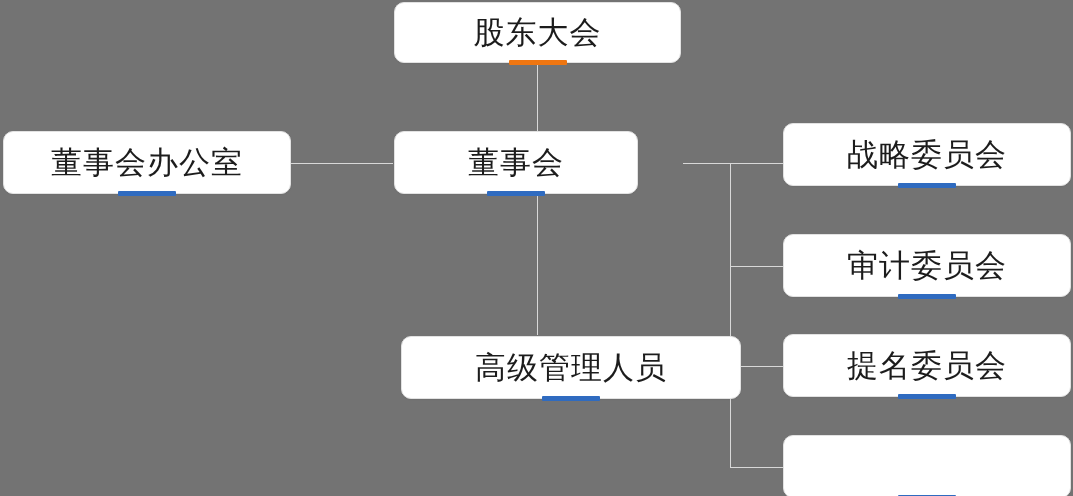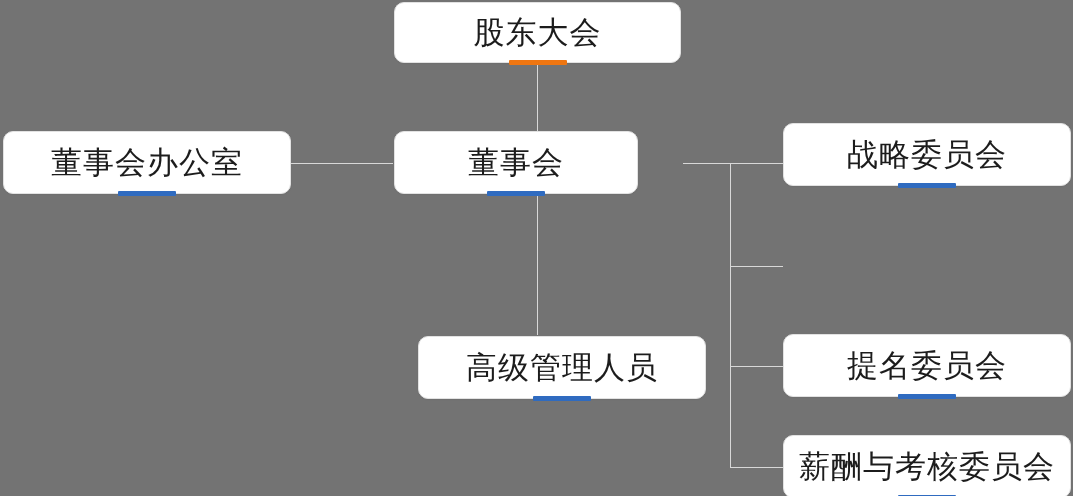--- a/index.html
+++ b/index.html
@@ -87,34 +87,37 @@
   <div class="node" style="left:3px; top:131px; width:288px; height:63px;">
     <span class="node-label">董事会办公室</span>
     <span class="accent" style="width:58px; background:#2f6bc0;"></span>
   </div>
 
   <div class="node" style="left:394px; top:131px; width:244px; height:63px;">
     <span class="node-label">董事会</span>
     <span class="accent" style="width:58px; background:#2f6bc0;"></span>
   </div>
 
-  <div class="node" style="left:418px; top:336px; width:288px; height:63px;text-align:center;">
+  <div class="node" style="left:401px; top:336px; width:340px; height:63px;text-align:center;">
     <span class="node-label">高级管理人员</span>
     <span class="accent" style="width:58px; background:#2f6bc0;"></span>
   </div>
 
   <div class="node" style="left:783px; top:123px; width:288px; height:63px;">
     <span class="node-label">战略委员会</span>
     <span class="accent" style="width:58px; background:#2f6bc0;"></span>
   </div>
 
+  <div class="node" style="left:783px; top:234px; width:288px; height:63px;">
+    <span class="node-label">审计委员会</span>
+    <span class="accent" style="width:58px; background:#2f6bc0;"></span>
+  </div>
 
   <div class="node" style="left:783px; top:334px; width:288px; height:63px;">
     <span class="node-label">提名委员会</span>
     <span class="accent" style="width:58px; background:#2f6bc0;"></span>
   </div>
 
   <div class="node" style="left:783px; top:435px; width:288px; height:63px;">
-    <span class="node-label">薪酬与考核委员会</span>
     <span class="accent" style="width:58px; background:#2f6bc0;"></span>
   </div>
 
 </div>
 
 </body></html>

